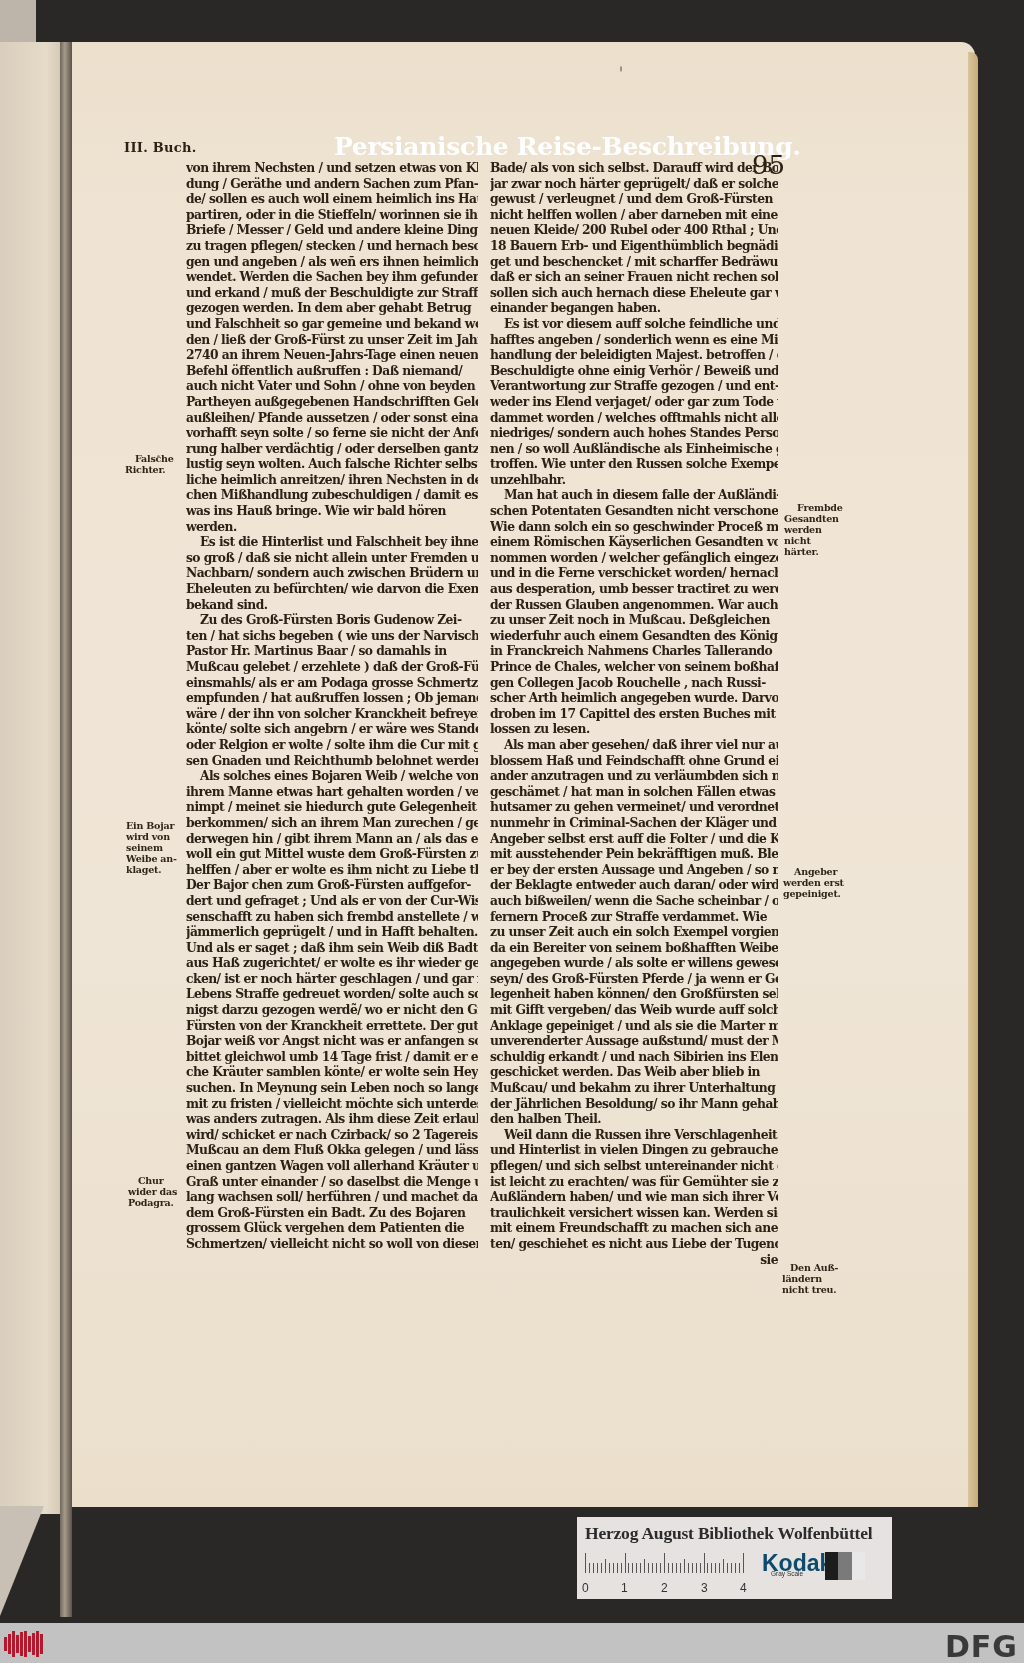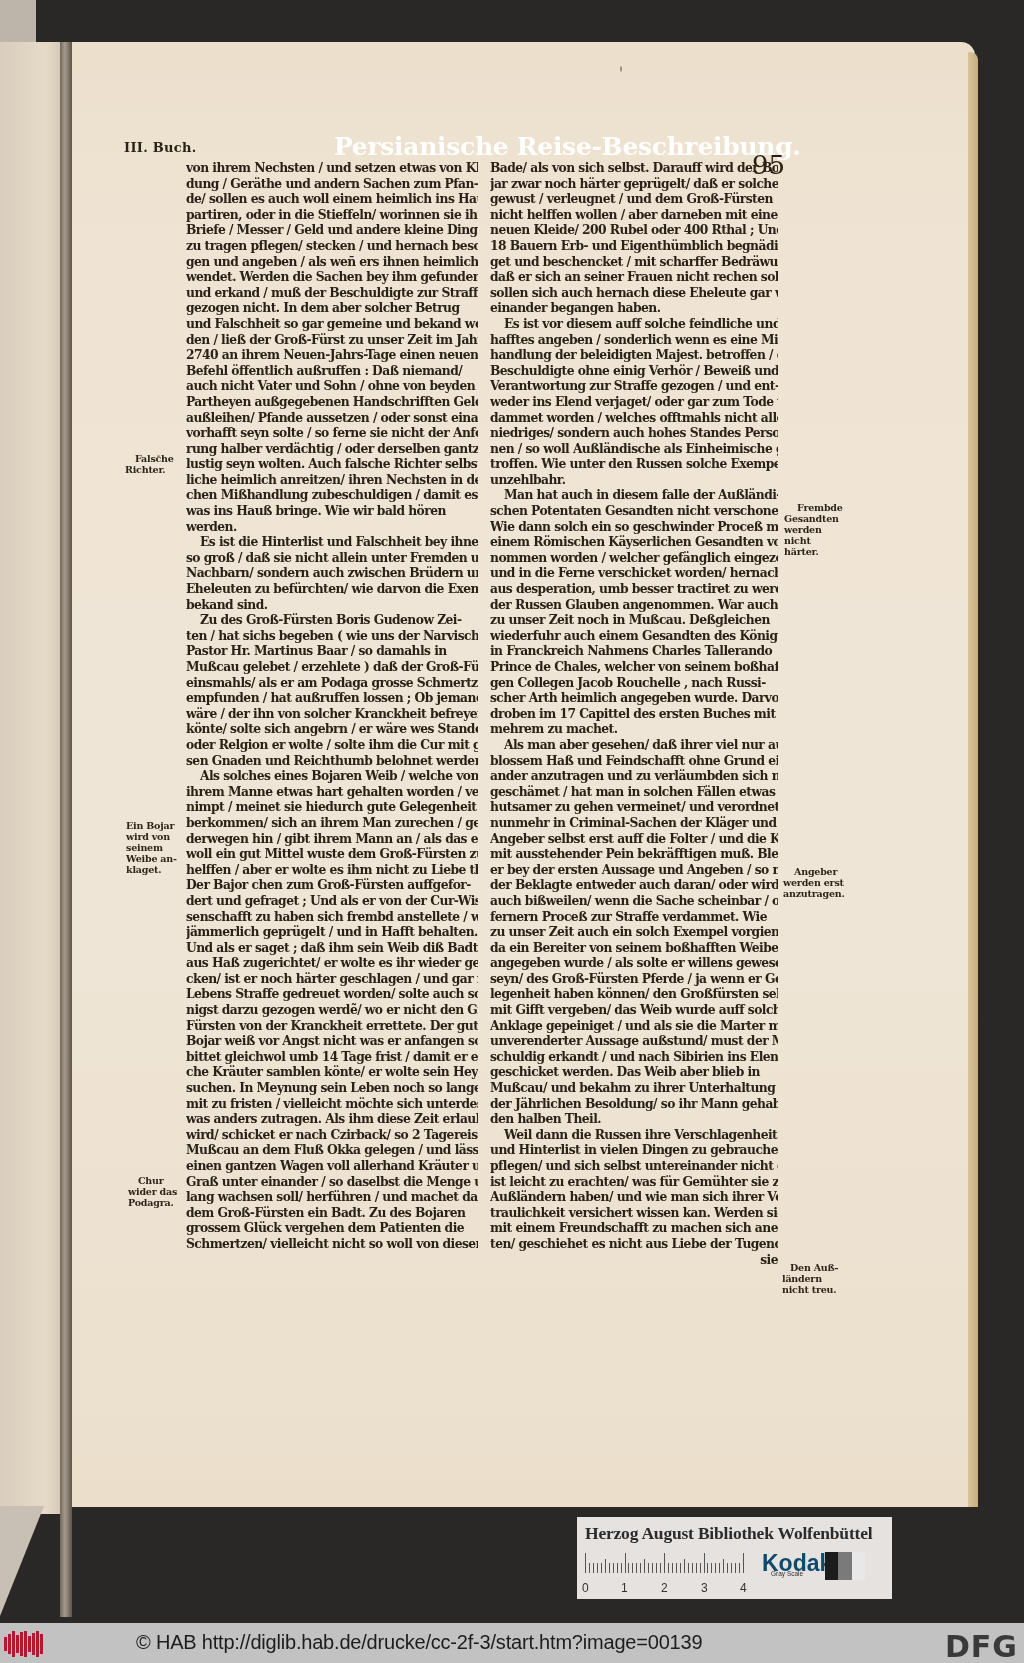--- a/index.html
+++ b/index.html
@@ -140,21 +140,21 @@
 <div class="column col-left" id="col-left">
     <span class="line">von ihrem Nechsten / und setzen etwas von Klei-</span>
     <span class="line">dung / Geräthe und andern Sachen zum Pfan-</span>
     <span class="line">de/ sollen es auch woll einem heimlich ins Hauß</span>
     <span class="line">partiren, oder in die Stieffeln/ worinnen sie ihre</span>
     <span class="line">Briefe / Messer / Geld und andere kleine Dinge</span>
     <span class="line">zu tragen pflegen/ stecken / und hernach beschuldi-</span>
     <span class="line">gen und angeben / als weñ ers ihnen heimlich ent-</span>
     <span class="line">wendet.  Werden die Sachen bey ihm gefunden</span>
     <span class="line">und erkand / muß der Beschuldigte zur Straffe</span>
-    <span class="line">gezogen nicht.   In dem aber solcher Betrug</span>
+    <span class="line">gezogen werden.   In dem aber gehabt Betrug</span>
     <span class="line">und Falschheit so gar gemeine und bekand wor-</span>
     <span class="line">den / ließ der Groß-Fürst zu unser Zeit im Jahr</span>
     <span class="line">2740 an ihrem Neuen-Jahrs-Tage einen neuen</span>
     <span class="line">Befehl öffentlich außruffen :  Daß niemand/</span>
     <span class="line">auch nicht Vater und Sohn / ohne von beyden</span>
     <span class="line">Partheyen außgegebenen Handschrifften Geld</span>
     <span class="line">außleihen/ Pfande aussetzen / oder sonst einander</span>
     <span class="line">vorhafft seyn solte /  so ferne sie nicht der Anforde-</span>
     <span class="line">rung halber verdächtig / oder derselben gantz ver-</span>
     <span class="line">lustig seyn wolten.  Auch falsche Richter selbst et-</span>
@@ -239,21 +239,21 @@
     <span class="line">und in die Ferne verschicket worden/ hernach aber</span>
     <span class="line">aus desperation, umb besser tractiret zu werden/</span>
     <span class="line">der Russen Glauben angenommen. War auch</span>
     <span class="line">zu unser Zeit noch in Mußcau.  Deßgleichen</span>
     <span class="line">wiederfuhr auch einem Gesandten des Königes</span>
     <span class="line">in Franckreich Nahmens Charles Tallerando</span>
     <span class="line">Prince de Chales, welcher von seinem boßhaff-</span>
     <span class="line">gen Collegen Jacob Rouchelle , nach Russi-</span>
     <span class="line">scher Arth heimlich angegeben wurde.  Darvon</span>
     <span class="line">droben im 17 Capittel des ersten Buches mit</span>
-    <span class="line">mehrem zu machet.</span>
+    <span class="line">lossen zu lesen.</span>
     <span class="line indent">Als man aber gesehen/ daß ihrer viel nur aus</span>
     <span class="line">blossem Haß und Feindschafft ohne Grund ein-</span>
     <span class="line">ander anzutragen und zu verläumbden sich nicht</span>
     <span class="line">geschämet / hat man in solchen Fällen etwas be-</span>
     <span class="line">hutsamer zu gehen vermeinet/ und verordnet/ daß</span>
     <span class="line">nunmehr in Criminal-Sachen der Kläger und</span>
     <span class="line">Angeber selbst erst auff die Folter / und die Klage</span>
     <span class="line">mit ausstehender Pein bekräfftigen muß.  Bleibt</span>
     <span class="line">er bey der ersten Aussage und Angeben / so muß</span>
     <span class="line">der Beklagte entweder auch daran/ oder wird</span>
@@ -297,21 +297,21 @@
 <div class="margin-note mn-block" style="left:126px; top:820px;">
   <span>Ein Bojar</span>
   <span>wird von</span>
   <span>seinem</span>
   <span>Weibe an-</span>
   <span>klaget.</span>
 </div>
 <div class="margin-note mn-block" style="left:783px; top:866px;">
   <span style="padding-left:11px">Angeber</span>
   <span>werden erst</span>
-  <span>anzutragen.</span>
+  <span>gepeiniget.</span>
 </div>
 <div class="margin-note mn-block" style="left:128px; top:1175px;">
   <span style="padding-left:10px">Chur</span>
   <span>wider das</span>
   <span>Podagra.</span>
 </div>
 <div class="margin-note mn-block" style="left:782px; top:1262px;">
   <span style="padding-left:8px">Den Auß-</span>
   <span>ländern</span>
   <span>nicht treu.</span>
@@ -385,15 +385,14 @@
       <i style="left: 4px; height: 20px; bottom: 3px;"></i>
       <i style="left: 8px; height: 26px; bottom: 0px;"></i>
       <i style="left: 12px; height: 18px; bottom: 4px;"></i>
       <i style="left: 16px; height: 24px; bottom: 1px;"></i>
       <i style="left: 20px; height: 26px; bottom: 0px;"></i>
       <i style="left: 24px; height: 16px; bottom: 5px;"></i>
       <i style="left: 28px; height: 22px; bottom: 2px;"></i>
       <i style="left: 32px; height: 26px; bottom: 0px;"></i>
       <i style="left: 36px; height: 20px; bottom: 3px;"></i>
     </div>
-  <span class="footer-text">© HAB http://diglib.hab.de/drucke/cc-2f-3/start.htm?image=00139</span>
   <span class="dfg">DFG</span>
 </div>
 
 </body></html>

